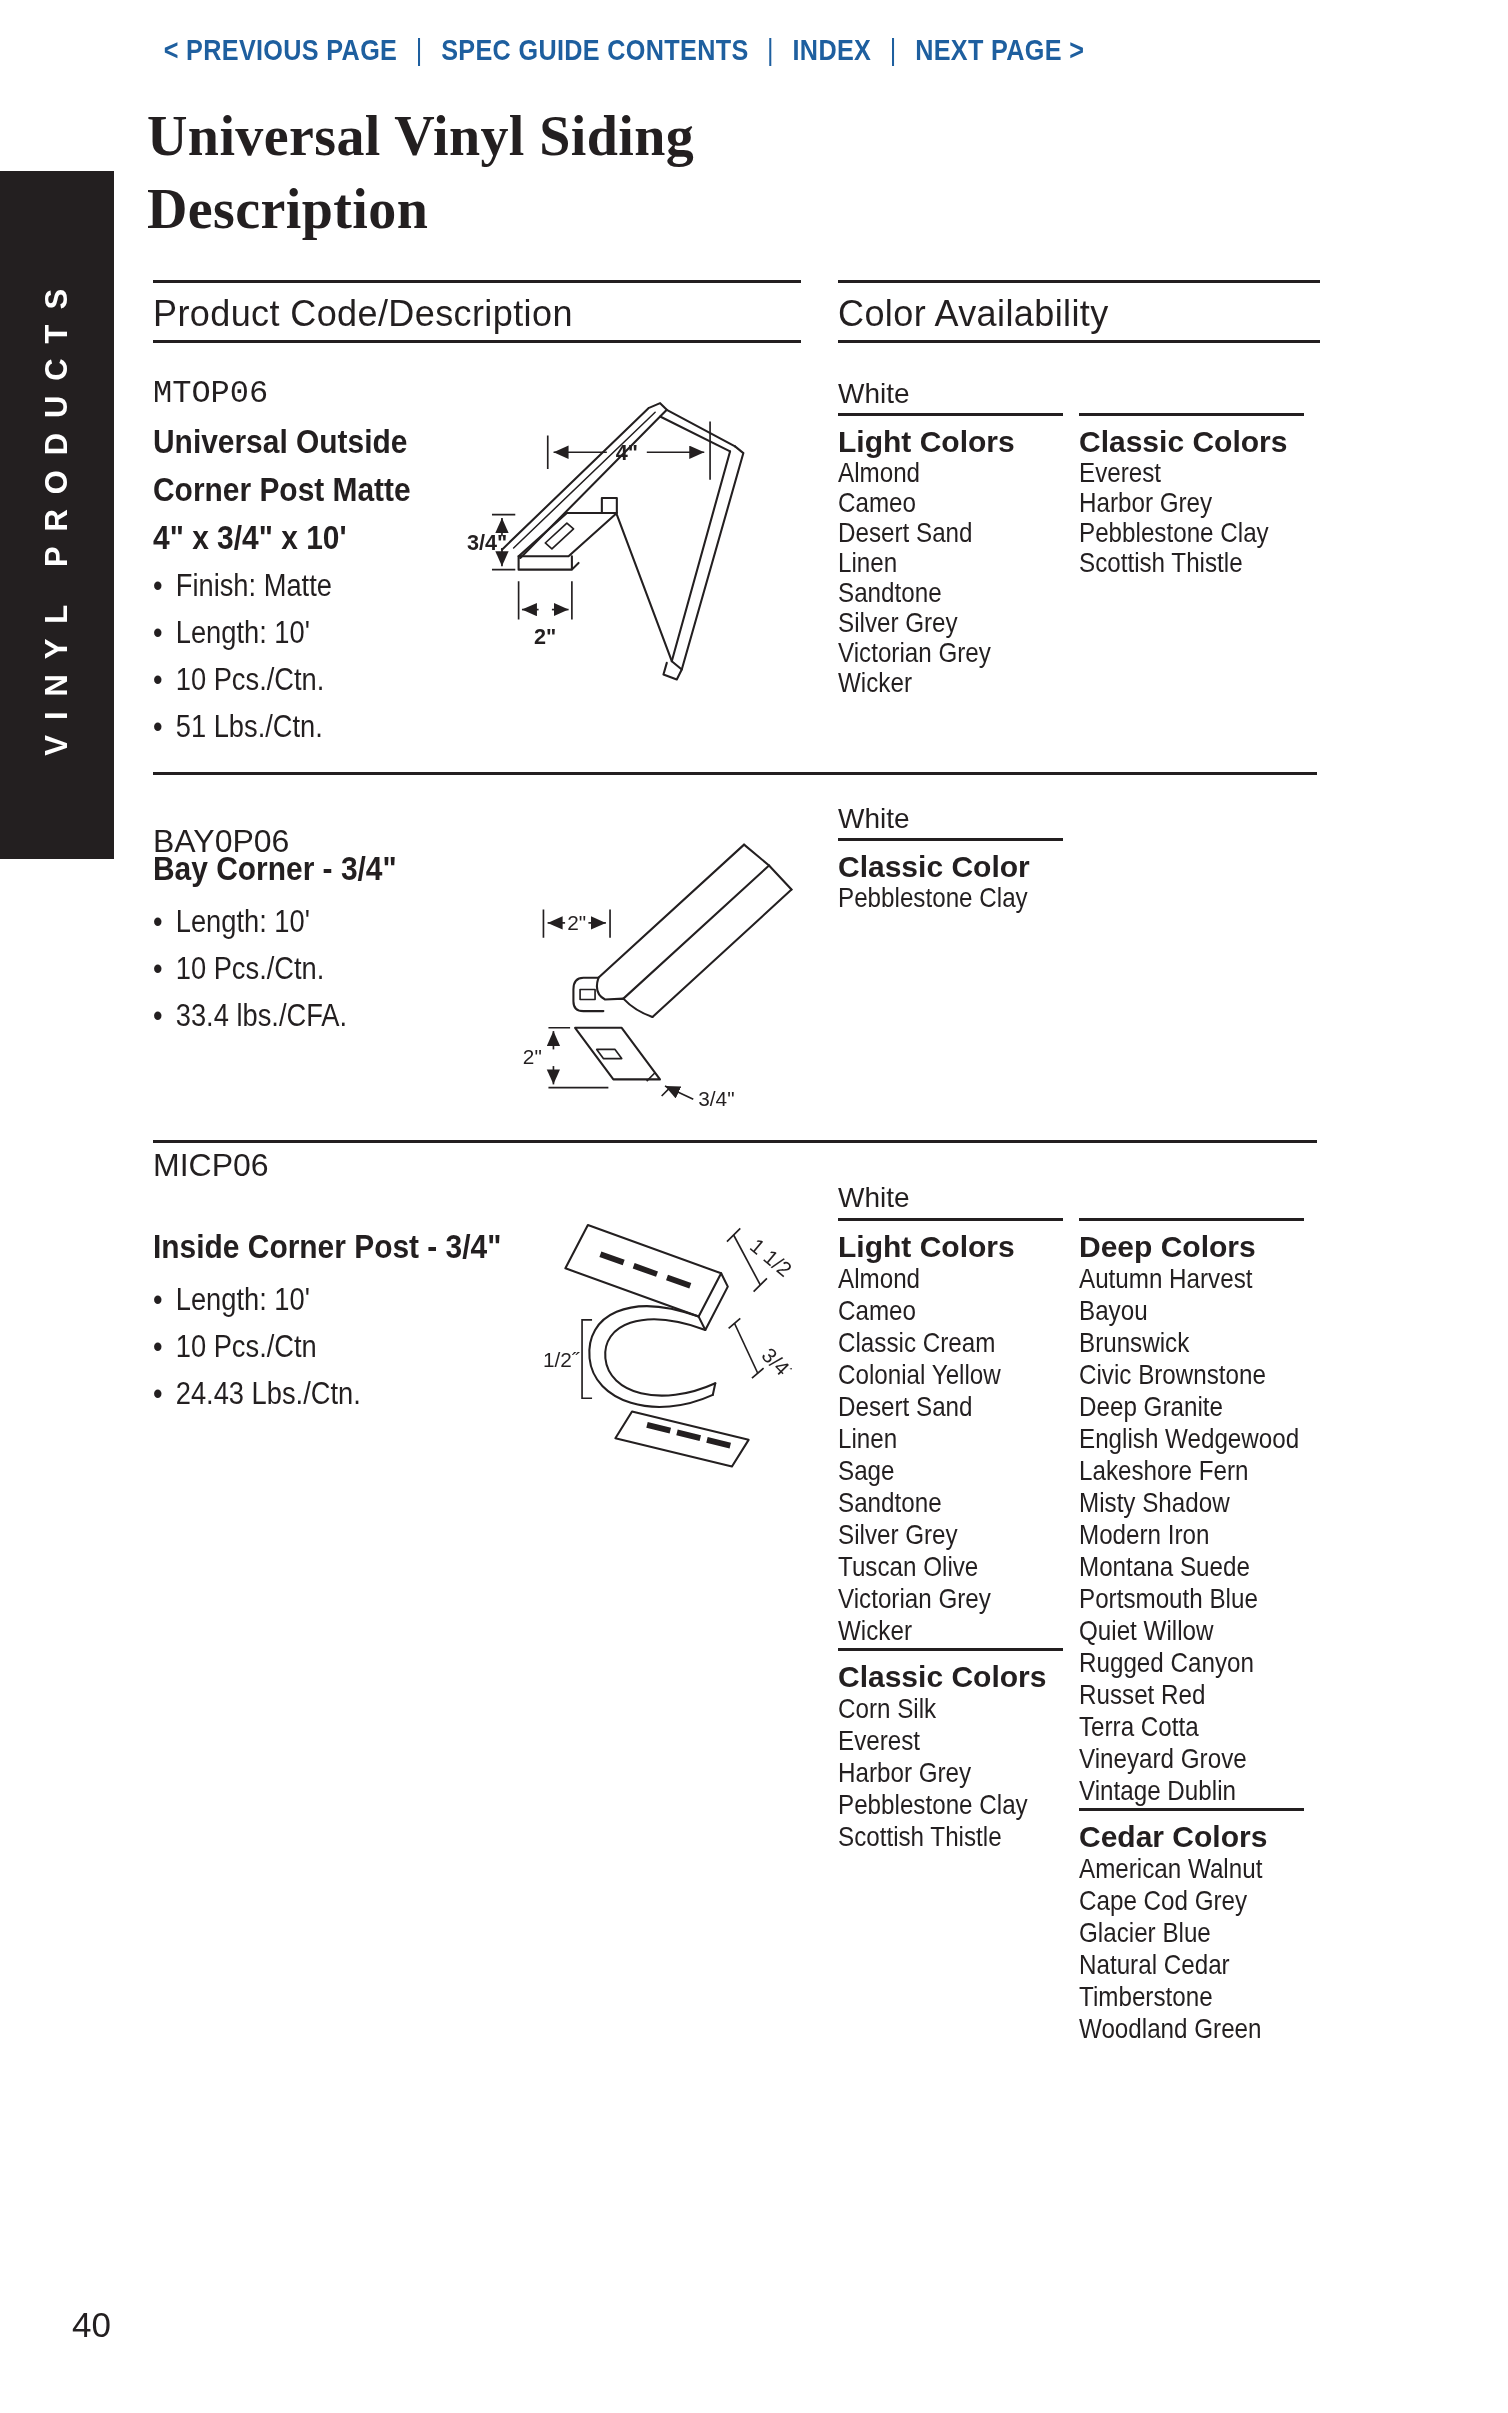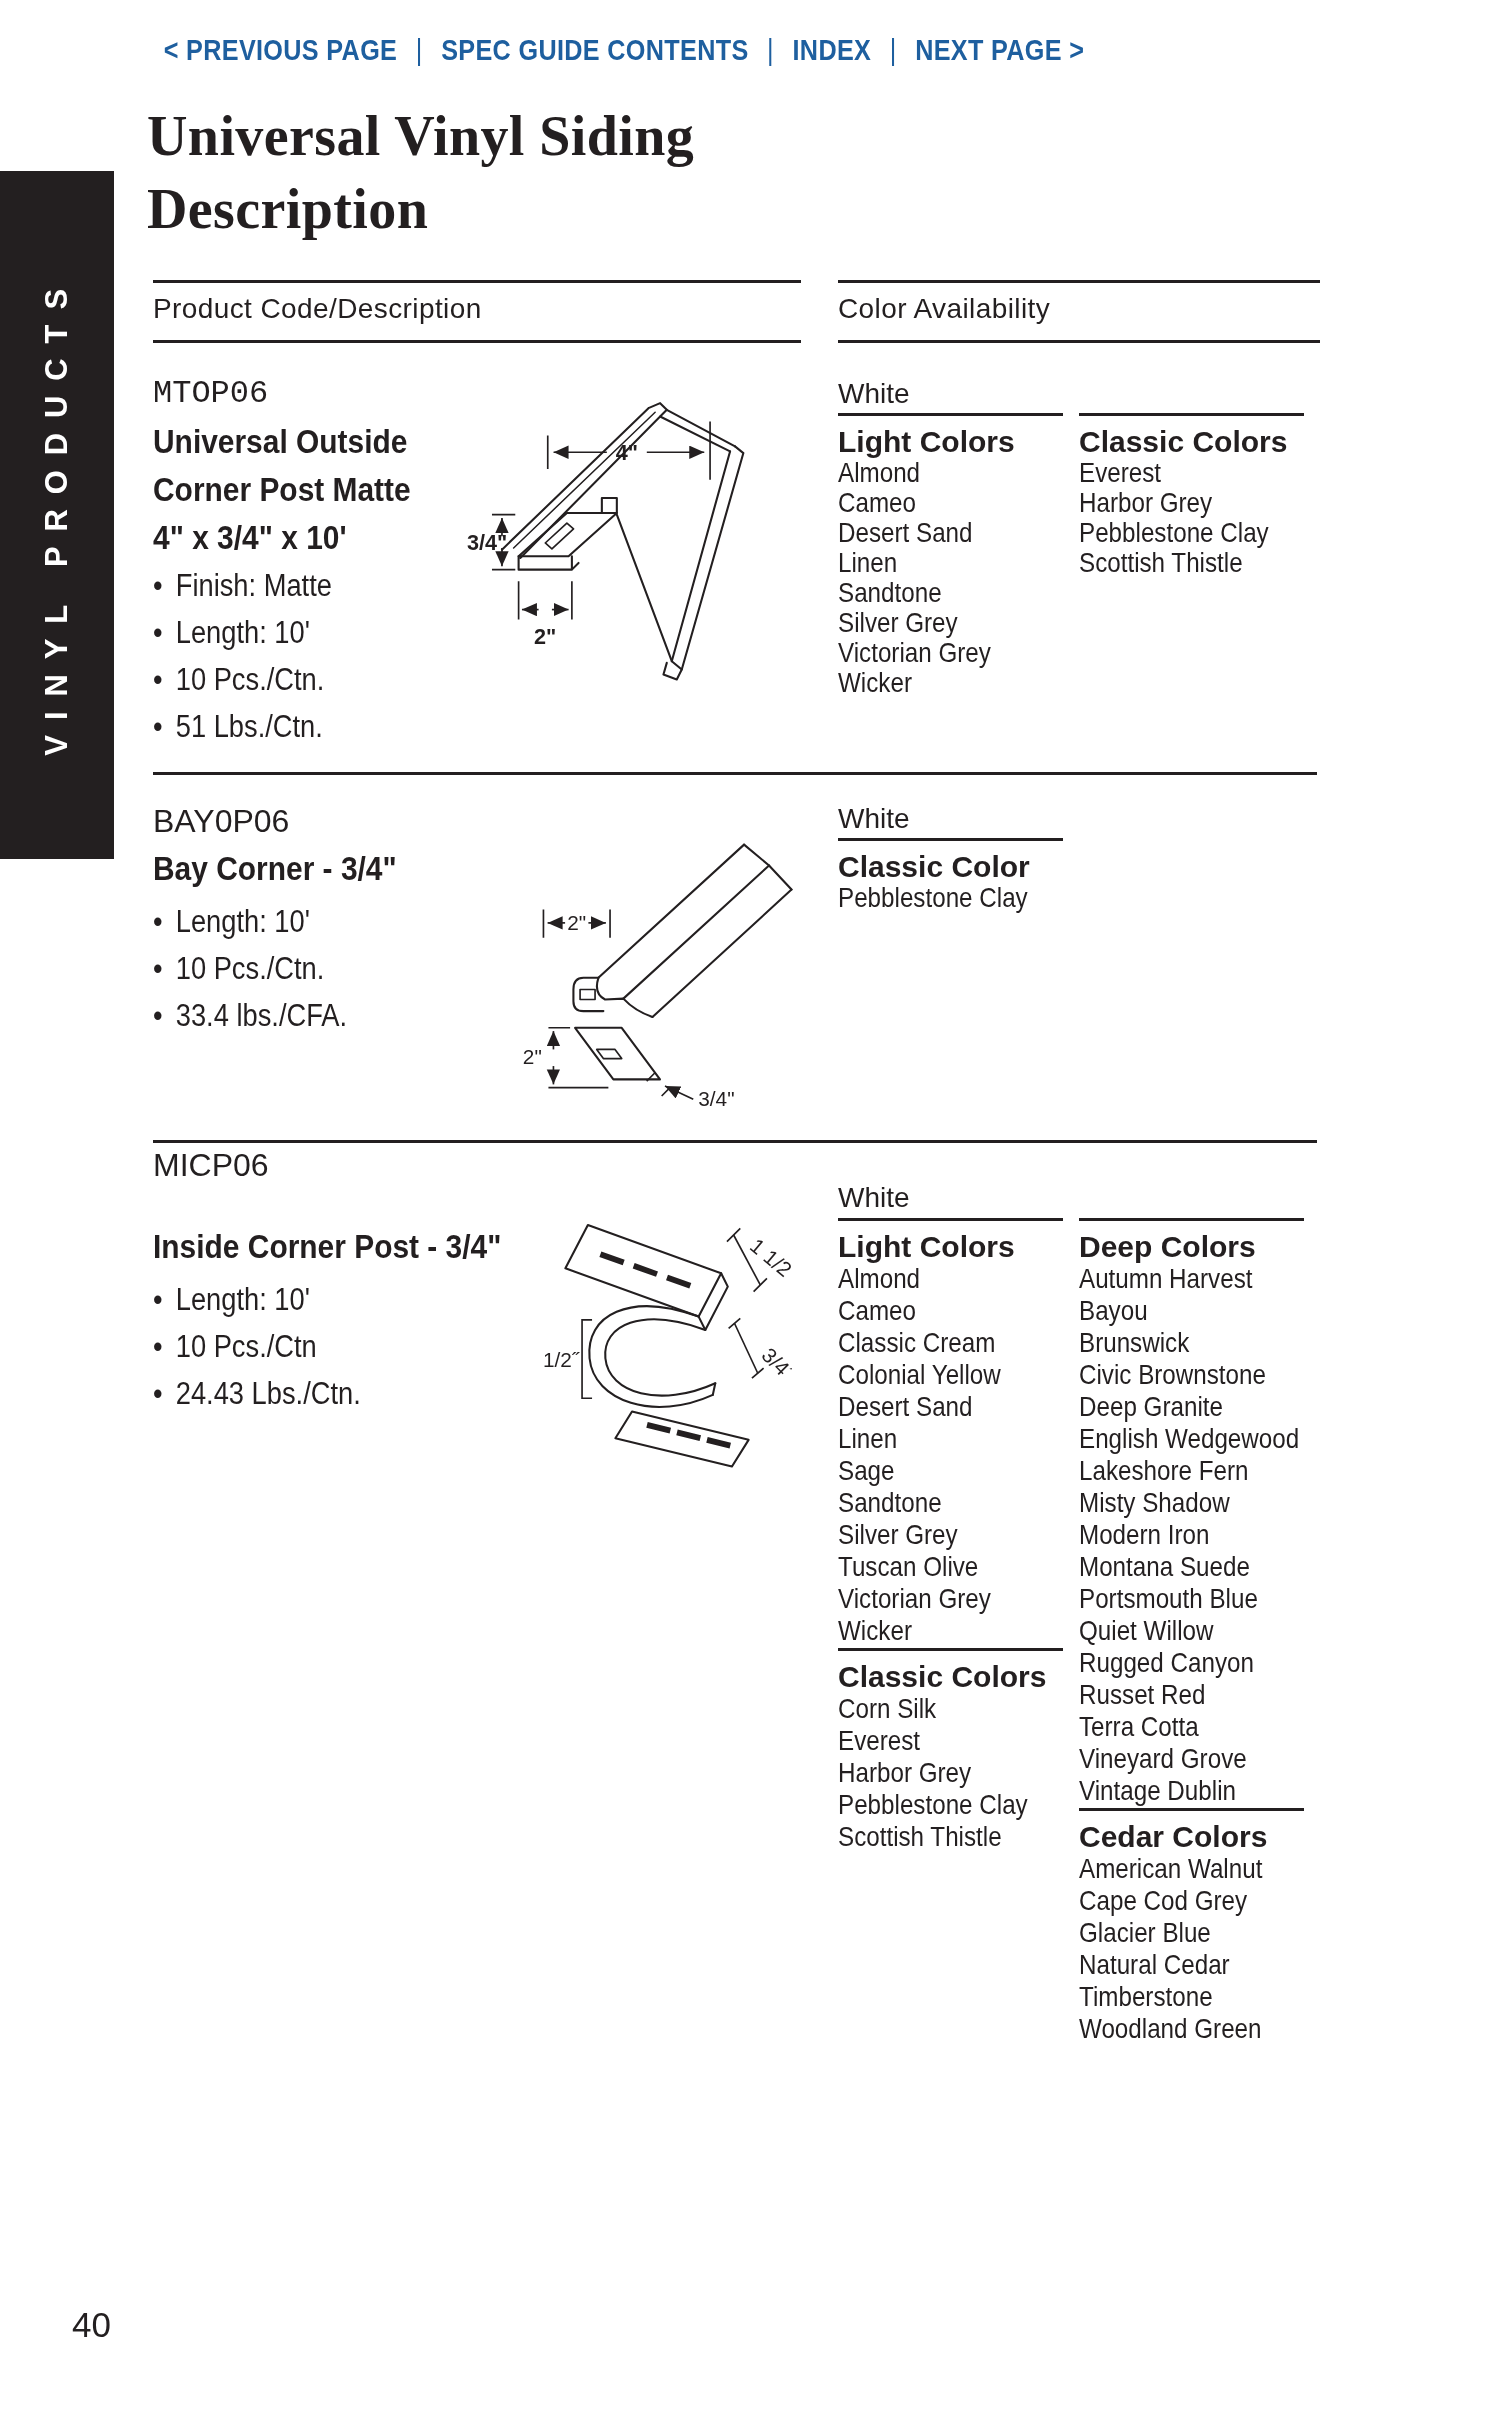--- a/index.html
+++ b/index.html
@@ -25,21 +25,21 @@
   .sidebar{left:0;top:171px;width:114px;height:688px;background:#231f20;
            display:flex;align-items:center;justify-content:center;}
   .sidebar span{
     writing-mode:vertical-rl;transform:rotate(180deg);
     color:#fff;font-weight:700;font-size:31px;letter-spacing:.48em;white-space:nowrap;}
 
   
   .rule{background:#231f20;height:3.3px;}
   .thinrule{background:#231f20;height:2.5px;}
 
-  .colhead{font-size:28px;letter-spacing:0.4px;}
+  .colhead{font-size:36px;letter-spacing:0.4px;}
 
   .pcode{font-size:32px;}
   .pname{font-size:34px;font-weight:700;line-height:48px;}
   .pname.big3{line-height:48px;}
   .specs{font-size:31px;}
   .specs .spec-item{height:47px;}
   .specs .spec-item::before{content:"\2022";margin-right:15px;}
 
   .whitelbl{font-size:28px;}
   .cgroup-h{font-size:30px;font-weight:700;}
@@ -167,21 +167,21 @@
 </div>
 <div class="abs clist condL" style="left:1079px;top:458px;">
     <div>Everest</div>
     <div>Harbor Grey</div>
     <div>Pebblestone Clay</div>
     <div>Scottish Thistle</div>
   </div>
 
 <div class="abs thinrule" style="left:153px;top:772px;width:1164px;"></div>
 
-<div class="abs pcode" style="left:153px;top:803px;">
+<div class="abs pcode" style="left:153px;top:823px;">
   <span class="condL">BAY0P06</span>
 </div>
 <div class="abs pname condL" style="left:153px;top:844px;">
     <div>Bay Corner - 3/4"</div>
   </div>
 <div class="abs specs condL" style="left:153px;top:904px;">
     <div class="spec-item">Length: 10'</div>
     <div class="spec-item">10 Pcs./Ctn.</div>
     <div class="spec-item">33.4 lbs./CFA.</div>
   </div>

